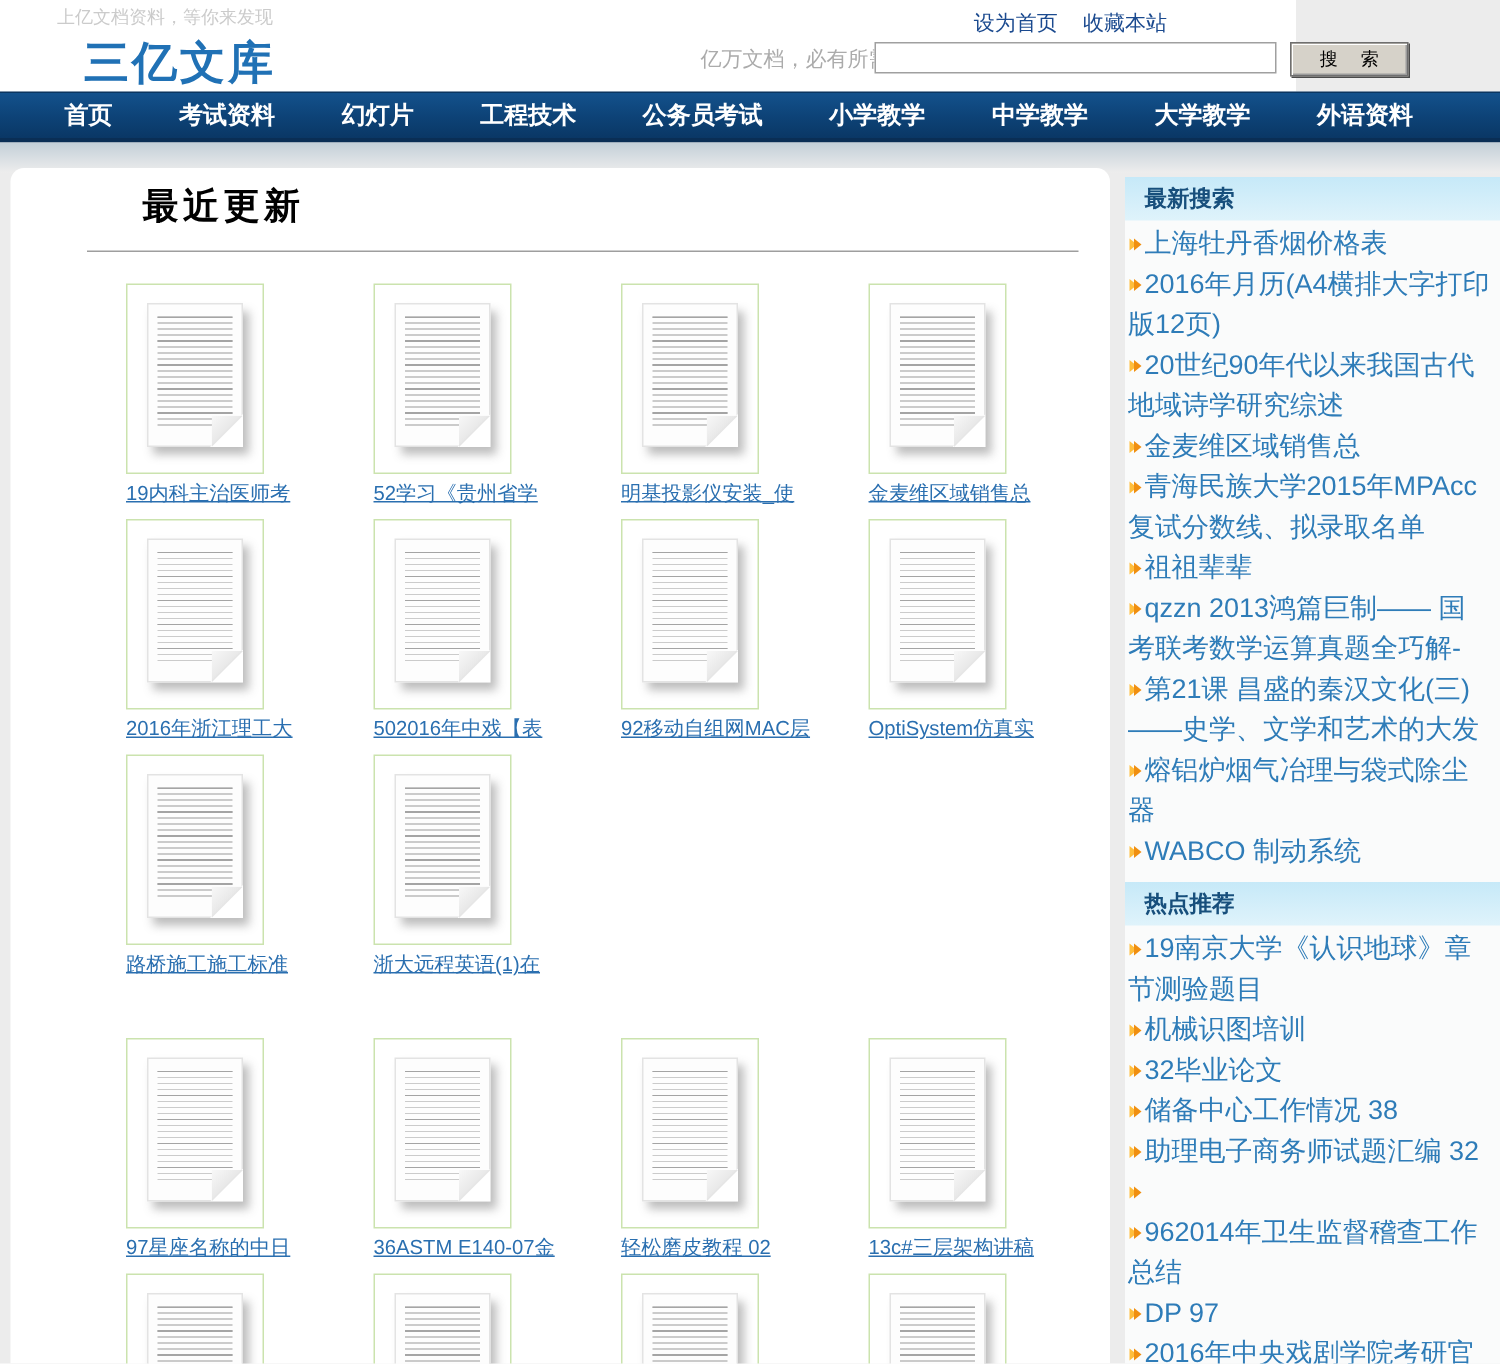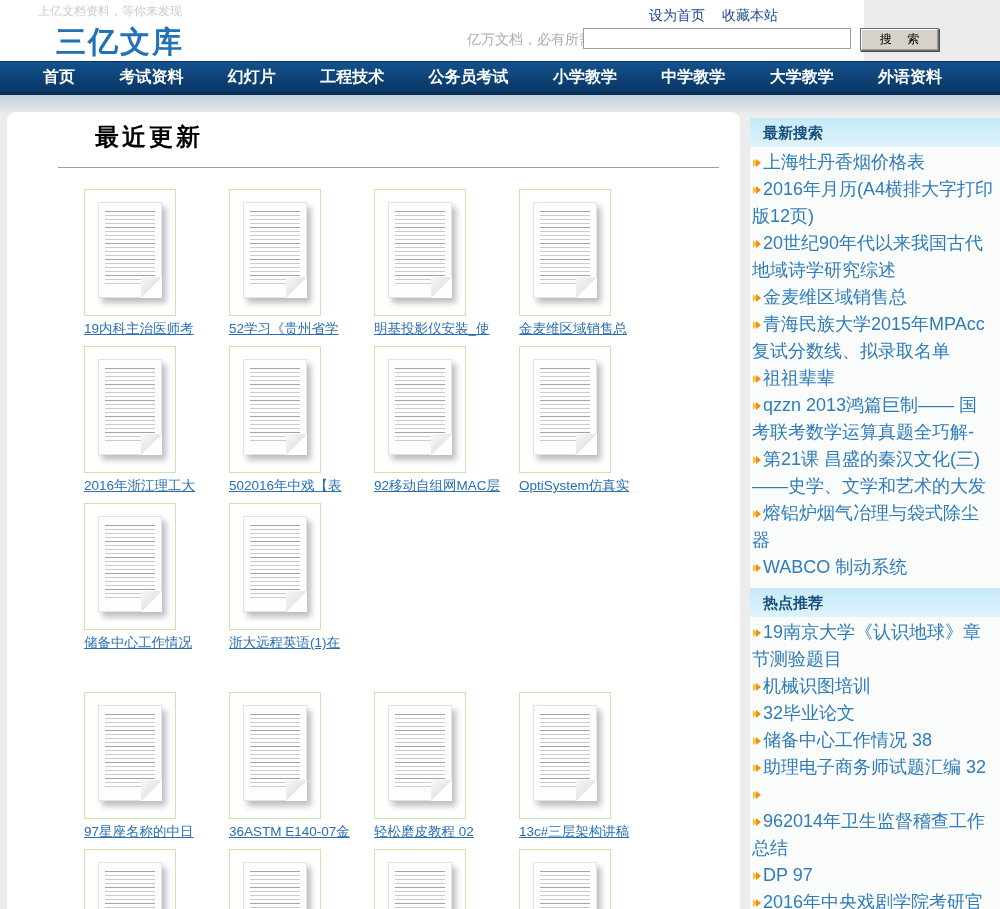--- a/index.html
+++ b/index.html
@@ -47,21 +47,21 @@
 
   
   .main-panel {
     position:absolute; top:112px; left:7px; width:733px; height:797px;
     background:#fff; border-radius:9px 9px 0 0;
   }
   .main-title { margin:9px 0 0 88px; font-size:24px; font-weight:bold; color:#000; letter-spacing:3px; }
   .main-rule { margin:14px 21px 0 51px; border:none; border-top:1px solid #9E9E9E; height:0; }
 
   .doc-grid { margin:21px 0 0 77px; }
-  .doc-row { display:flex; gap:53px; margin-bottom:8px; }
+  .doc-row { display:flex; gap:73px; margin-bottom:8px; }
   .doc-row:nth-child(3) { margin-bottom:40px; }
   .doc-cell { width:92px; }
   .doc-card {
     width:92px; height:127px; background:#fff; border:1px solid #CBE3AE;
     position:relative; cursor:pointer;
   }
   .doc-page {
     position:absolute; top:12px; left:13px; width:64px; height:96px;
     background:#FDFDFD; border:1px solid #E3E3E3;
     box-shadow:4px 5px 6px rgba(90,90,90,.4);
@@ -227,21 +227,21 @@
       </div>
       <div class="doc-row">
         <div class="doc-cell">
           <div class="doc-card">
             <div class="doc-page">
               <div class="doc-lines"></div>
               <div class="fold-cut"></div>
               <div class="fold-curl"></div>
             </div>
           </div>
-          <a class="doc-link">储备中心工作情况</a>
+          <a class="doc-link">路桥施工施工标准</a>
         </div>
         <div class="doc-cell">
           <div class="doc-card">
             <div class="doc-page">
               <div class="doc-lines"></div>
               <div class="fold-cut"></div>
               <div class="fold-curl"></div>
             </div>
           </div>
           <a class="doc-link">浙大远程英语(1)在</a>

